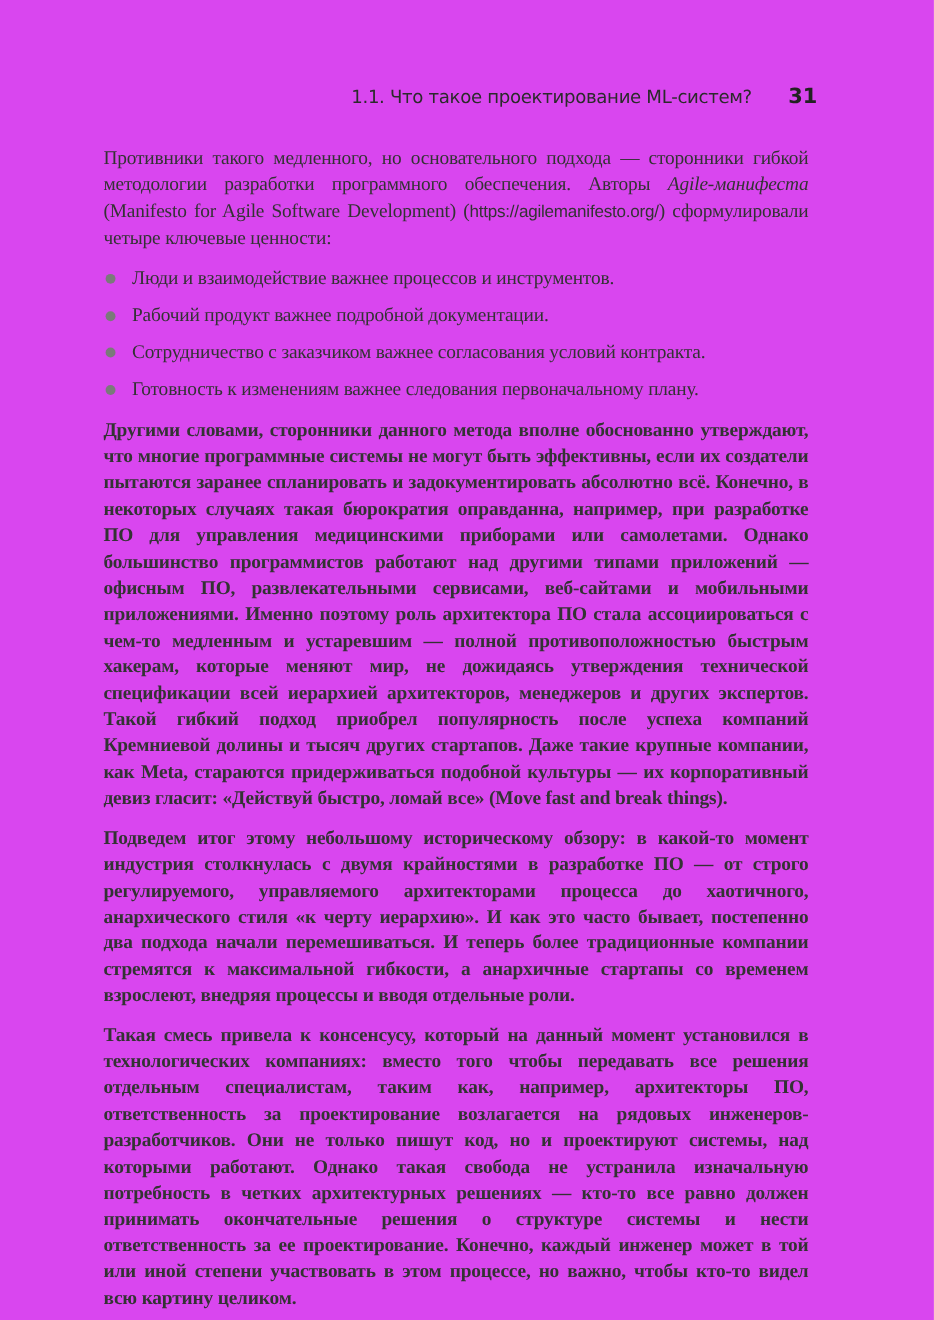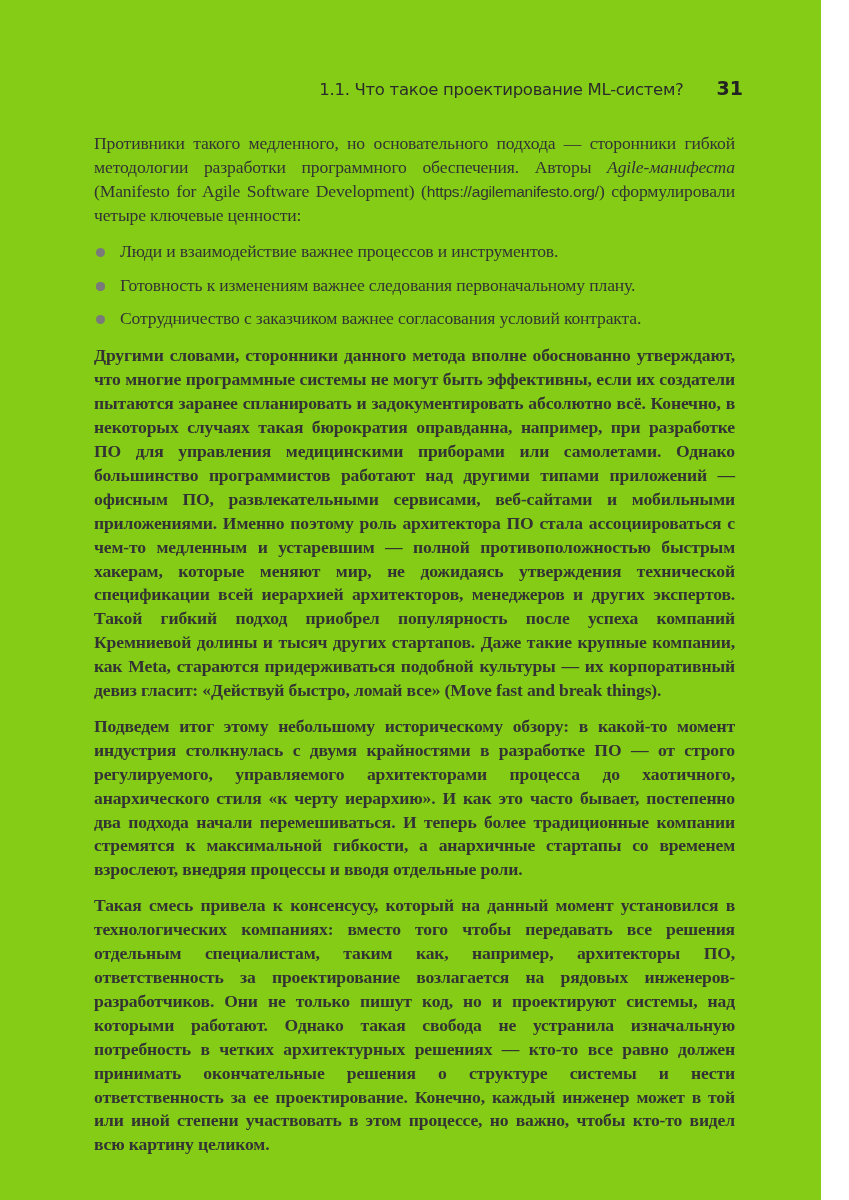--- a/index.html
+++ b/index.html
@@ -1,17 +1,17 @@
 <!DOCTYPE html>
 <html><head>
 <meta charset="utf-8">
 <style>
   html, body { margin: 0; padding: 0; background: #ffffff; }
   body { width: 849px; height: 1200px; position: relative; overflow: hidden; }
-  .page { position: absolute; left: 0; top: 0; width: 788px; height: 1200px; background: #84cc16; padding-left: 33px; }
+  .page { position: absolute; left: 0; top: 0; width: 849px; height: 1200px; background: #d946ef; }
   .header {
     position: absolute; top: 77px; left: 103px; width: 640px; height: 26px;
     display: flex; justify-content: flex-end; align-items: baseline;
     font-family: "DejaVu Sans", sans-serif; color: #2b2b2b;
   }
   .header .title { font-size: 16.5px; letter-spacing: -0.3px; }
   .header .num { font-size: 19px; font-weight: bold; margin-left: 33px; color: #222; }
   .content {
     position: absolute; top: 132px; left: 94px; width: 641px;
     font-family: "Liberation Serif", serif; font-size: 17.6px; line-height: 23.9px;
@@ -35,22 +35,22 @@
   <div class="header">
     <span class="title">1.1. Что такое проектирование ML-систем?</span>
     <span class="num">31</span>
   </div>
 
   <div class="content">
     <p><span>Противники такого медленного, но основательного подхода — сторонники гибкой методологии разработки программного обеспечения. Авторы </span><span class="it">Agile-манифеста</span><span> (Manifesto for Agile Software Development) (</span><span class="url">https://agilemanifesto.org/</span><span>) сформулировали четыре ключевые ценности:</span></p>
 
     <ul class="bullets">
       <li><span class="dot"></span><span>Люди и взаимодействие важнее процессов и инструментов.</span></li>
-      <li><span class="dot"></span></li>
+      <li><span class="dot"></span><span>Рабочий продукт важнее подробной документации.</span></li>
+      <li><span class="dot"></span><span>Сотрудничество с заказчиком важнее согласования условий контракта.</span></li>
       <li><span class="dot"></span><span>Готовность к изменениям важнее следования первоначальному плану.</span></li>
-      <li><span class="dot"></span><span>Сотрудничество с заказчиком важнее согласования условий контракта.</span></li>
     </ul>
 
     <p class="l">Другими словами, сторонники данного метода вполне обоснованно утверждают, что многие программные системы не могут быть эффективны, если их создатели пытаются заранее спланировать и задокументировать абсолютно всё. Конечно, в некоторых случаях такая бюрократия оправданна, например, при разработке ПО для управления медицинскими приборами или самолетами. Однако большинство программистов работают над другими типами приложений — офисным ПО, развлекательными сервисами, веб-сайтами и мобильными приложениями. Именно поэтому роль архитектора ПО стала ассоциироваться с чем-то медленным и устаревшим — полной противоположностью быстрым хакерам, которые меняют мир, не дожидаясь утверждения технической спецификации всей иерархией архитекторов, менеджеров и других экспертов. Такой гибкий подход приобрел популярность после успеха компаний Кремниевой долины и тысяч других стартапов. Даже такие крупные компании, как Meta, стараются придерживаться подобной культуры — их корпоративный девиз гласит: «Действуй быстро, ломай все» (Move fast and break things).</p>
     <p class="l">Подведем итог этому небольшому историческому обзору: в какой-то момент индустрия столкнулась с двумя крайностями в разработке ПО — от строго регулируемого, управляемого архитекторами процесса до хаотичного, анархического стиля «к черту иерархию». И как это часто бывает, постепенно два подхода начали перемешиваться. И теперь более традиционные компании стремятся к максимальной гибкости, а анархичные стартапы со временем взрослеют, внедряя процессы и вводя отдельные роли.</p>
     <p class="l">Такая смесь привела к консенсусу, который на данный момент установился в технологических компаниях: вместо того чтобы передавать все решения отдельным специалистам, таким как, например, архитекторы ПО, ответственность за проектирование возлагается на рядовых инженеров-разработчиков. Они не только пишут код, но и проектируют системы, над которыми работают. Однако такая свобода не устранила изначальную потребность в четких архитектурных решениях — кто-то все равно должен принимать окончательные решения о структуре системы и нести ответственность за ее проектирование. Конечно, каждый инженер может в той или иной степени участвовать в этом процессе, но важно, чтобы кто-то видел всю картину целиком.</p>
   </div>
 </div>
 
 </body></html>

